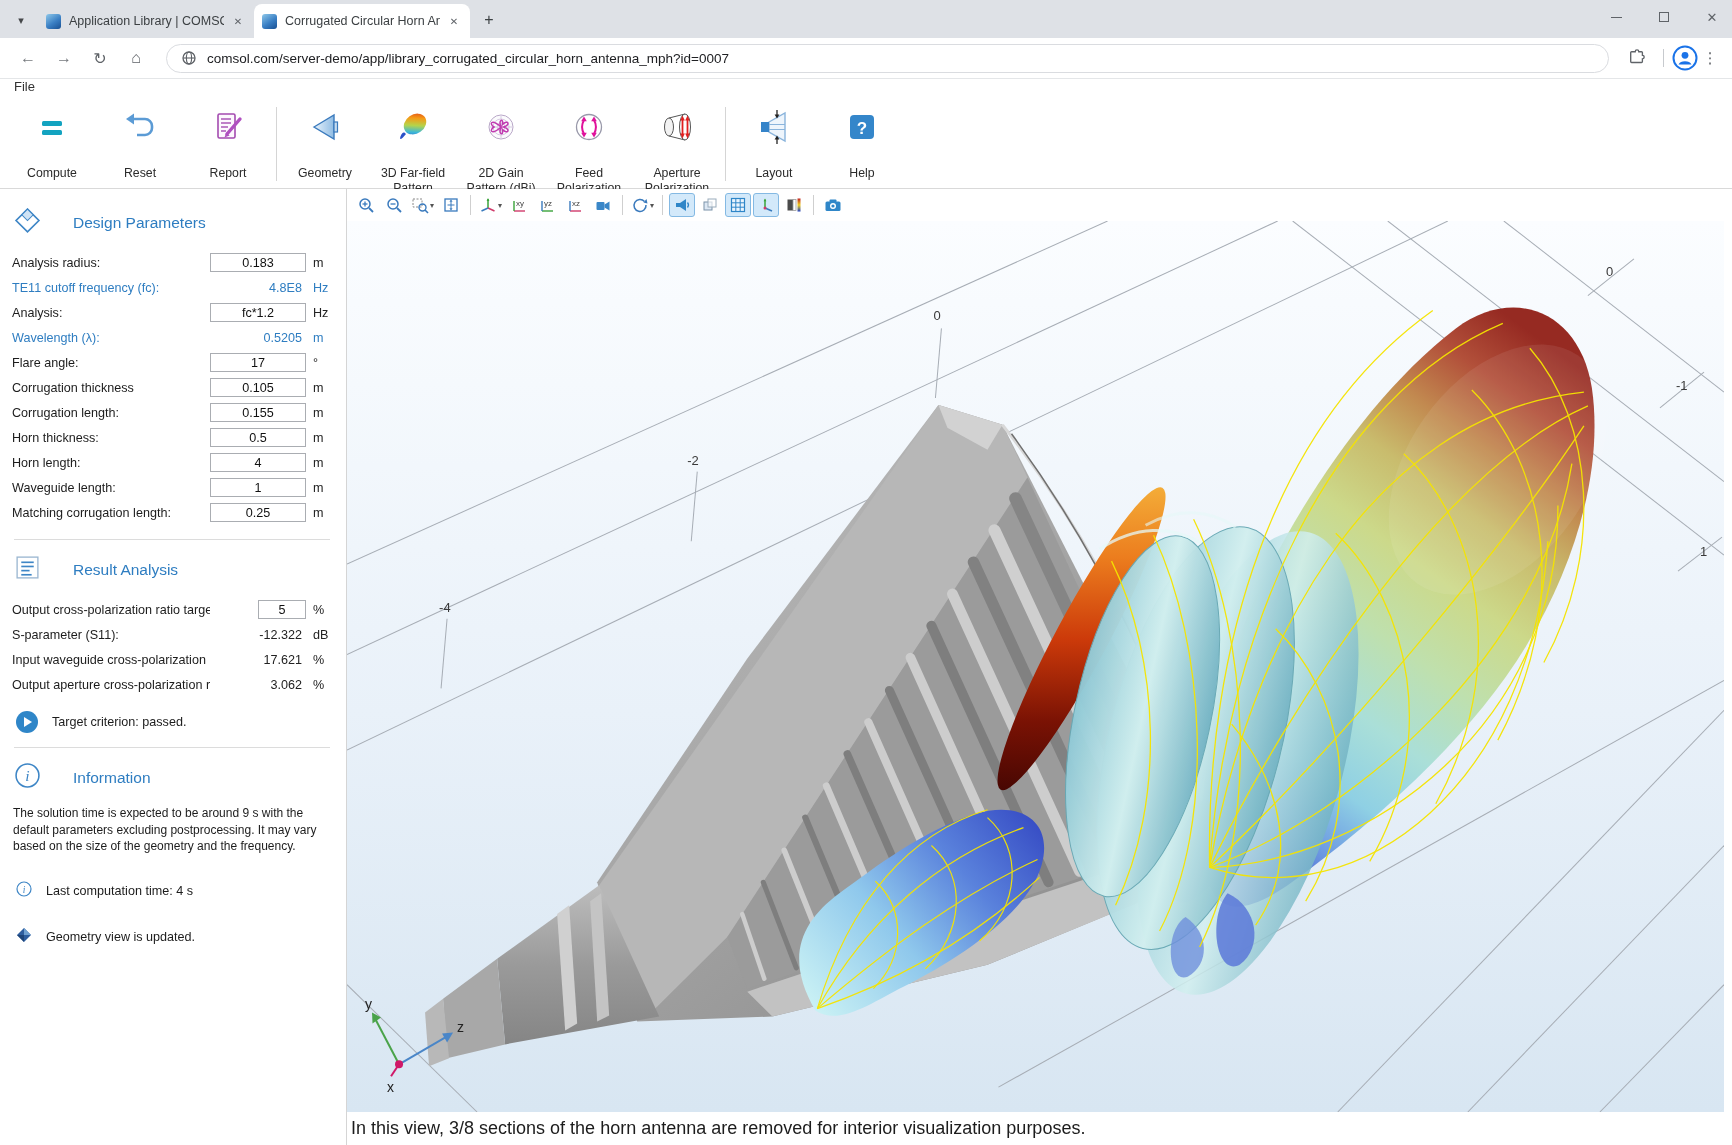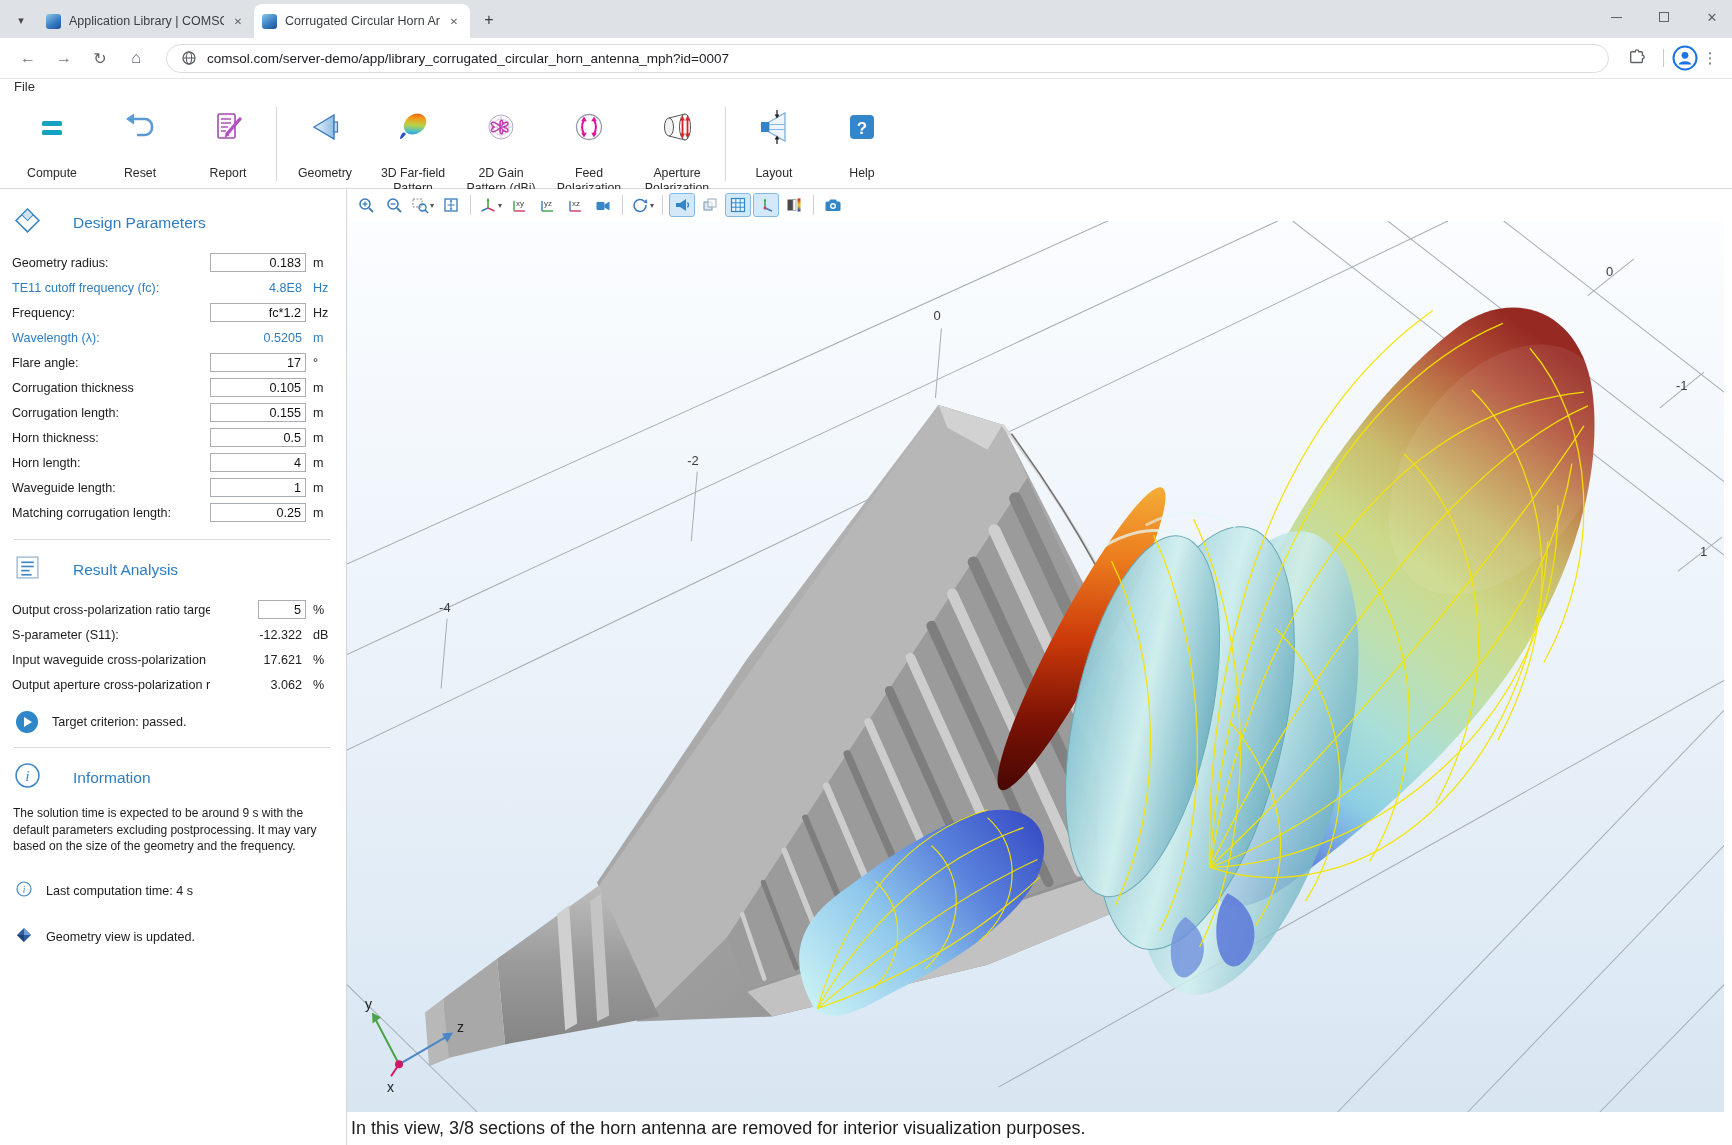--- a/index.html
+++ b/index.html
@@ -45,21 +45,21 @@
 
   
   .main { flex:1; display:flex; min-height:0; }
   .panel { width:347px; flex:none; border-right:1px solid #d5d5d5; padding:14px 14px 0 12px; overflow:hidden; background:#fff; }
   .sechead { display:flex; align-items:center; gap:32px; margin:4px 0 12px 2px; }
   .sechead .stitle { font-size:15.5px; color:#2e7dc1; }
   .prow { display:flex; align-items:center; height:25px; }
   .plabel { flex:1; font-size:12.6px; color:#1c1c1c; white-space:nowrap; overflow:hidden; }
   .plabel.blue, .punit.blue, .pro { color:#2e7dc1; }
   .pvalbox { width:96px; flex:none; display:flex; justify-content:flex-end; }
-  .pvalbox input { width:96px; height:19px; border:1px solid #aaadb2; background:#fff; font-family:"Liberation Sans",sans-serif; font-size:12.6px; text-align:right; padding:0 4px; color:#111; }
+  .pvalbox input { width:96px; height:19px; border:1px solid #aaadb2; background:#fff; font-family:"Liberation Sans",sans-serif; font-size:12.6px; text-align:center; padding:0 4px; color:#111; }
   .pvalbox input.narrow { width:48px; }
   .pro { width:96px; flex:none; font-size:12.6px; text-align:right; padding-right:4px; }
   .pro.dark { color:#222; }
   .punit { width:26px; flex:none; font-size:12.6px; color:#222; padding-left:7px; }
   .pdivider { height:1px; background:#dcdcdc; margin:14px 2px 14px 2px; }
   .statusrow { display:flex; align-items:center; gap:14px; margin:14px 0 4px 4px; }
   .playbtn { width:22px; height:22px; border-radius:50%; background:#2f86c8; display:flex; align-items:center; justify-content:center; flex:none; cursor:pointer; }
   .playbtn .tri { width:0; height:0; border-left:8px solid #fff; border-top:5px solid transparent; border-bottom:5px solid transparent; margin-left:2px; }
   .statustext { font-size:12.6px; color:#1c1c1c; }
   .infopara { font-size:12px; color:#1c1c1c; line-height:16.5px; margin:2px 0 0 1px; }
@@ -294,33 +294,33 @@
 
       <div class="sechead">
         <span><svg width="27" height="27" viewBox="0 0 26 26">
               <path d="M13 2 L24 13 L13 24 L2 13 Z" fill="none" stroke="#3e86c6" stroke-width="1.6"></path>
               <path d="M13 2 L18.5 7.5 L13 13 L7.5 7.5 Z" fill="#cfe3f5" stroke="#3e86c6"></path>
             </svg></span>
         <span class="stitle">Design Parameters</span>
       </div>
 
       <div class="prow">
-          <span class="plabel">Geometry radius:</span>
+          <span class="plabel">Analysis radius:</span>
           <span class="pvalbox">
             <input value="0.183" style="">
           </span>
           <span class="punit">m</span>
         </div>
       <div class="prow">
           <span class="plabel blue">TE11 cutoff frequency (fc):</span>
           <span class="pro">4.8E8</span>
           <span class="punit blue">Hz</span>
         </div>
       <div class="prow">
-          <span class="plabel">Frequency:</span>
+          <span class="plabel">Analysis:</span>
           <span class="pvalbox">
             <input value="fc*1.2" style="">
           </span>
           <span class="punit">Hz</span>
         </div>
       <div class="prow">
           <span class="plabel blue">Wavelength (λ):</span>
           <span class="pro">0.5205</span>
           <span class="punit blue">m</span>
         </div>

